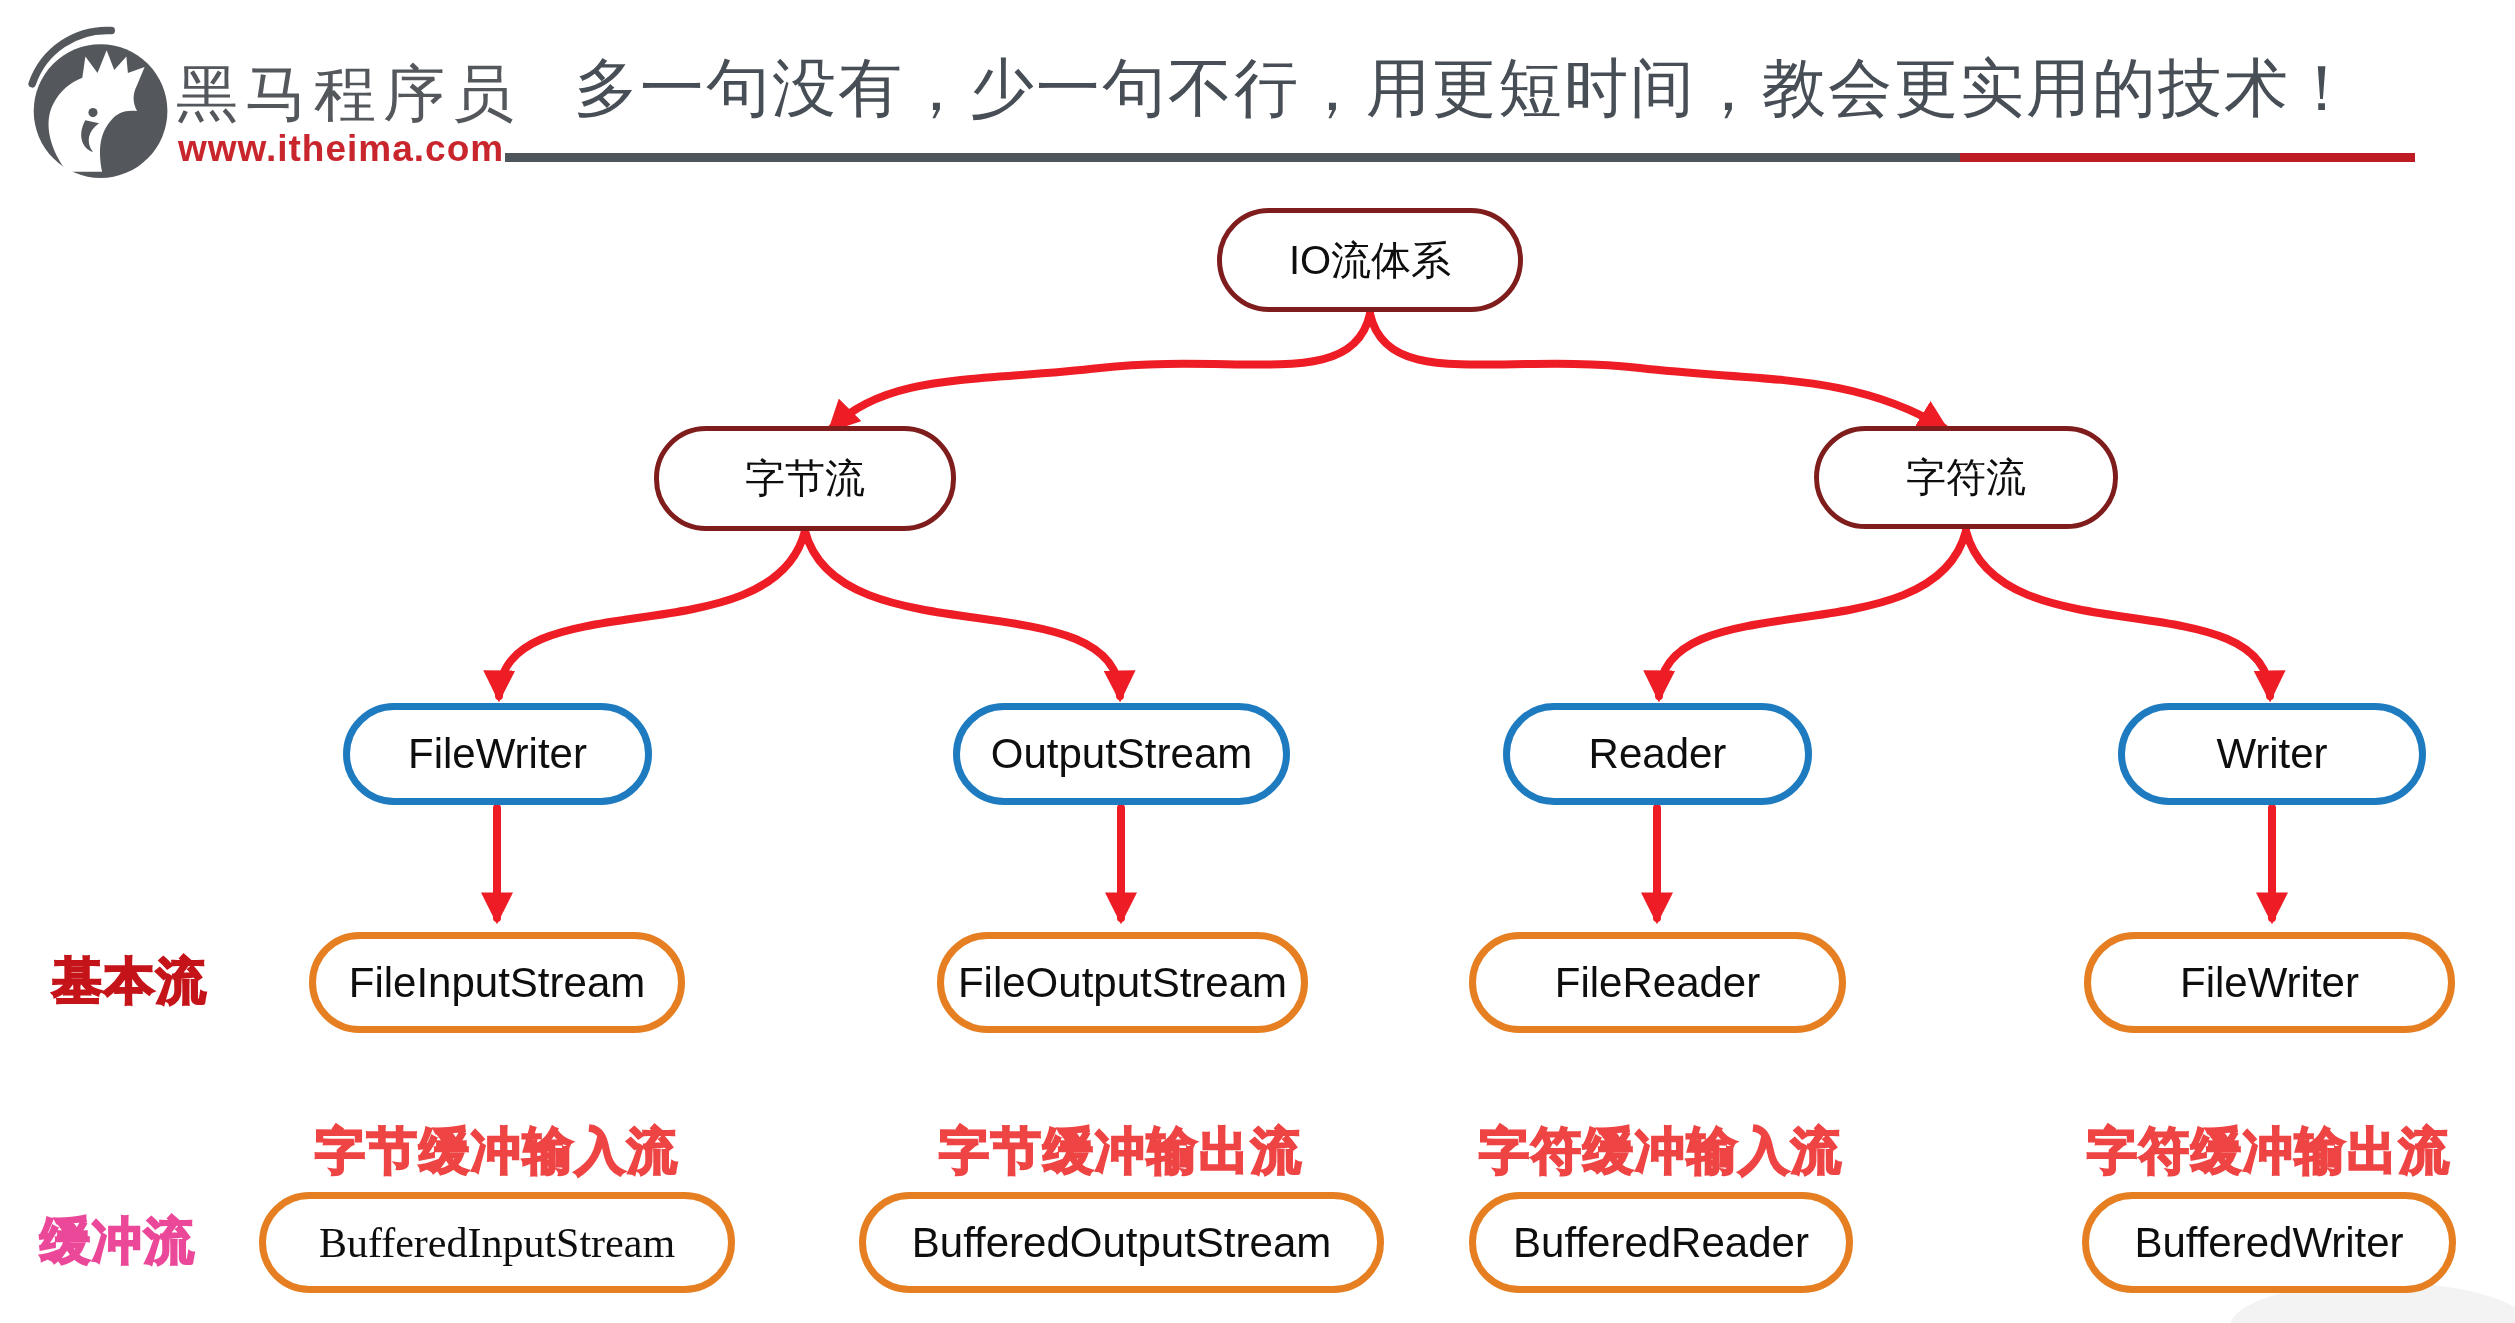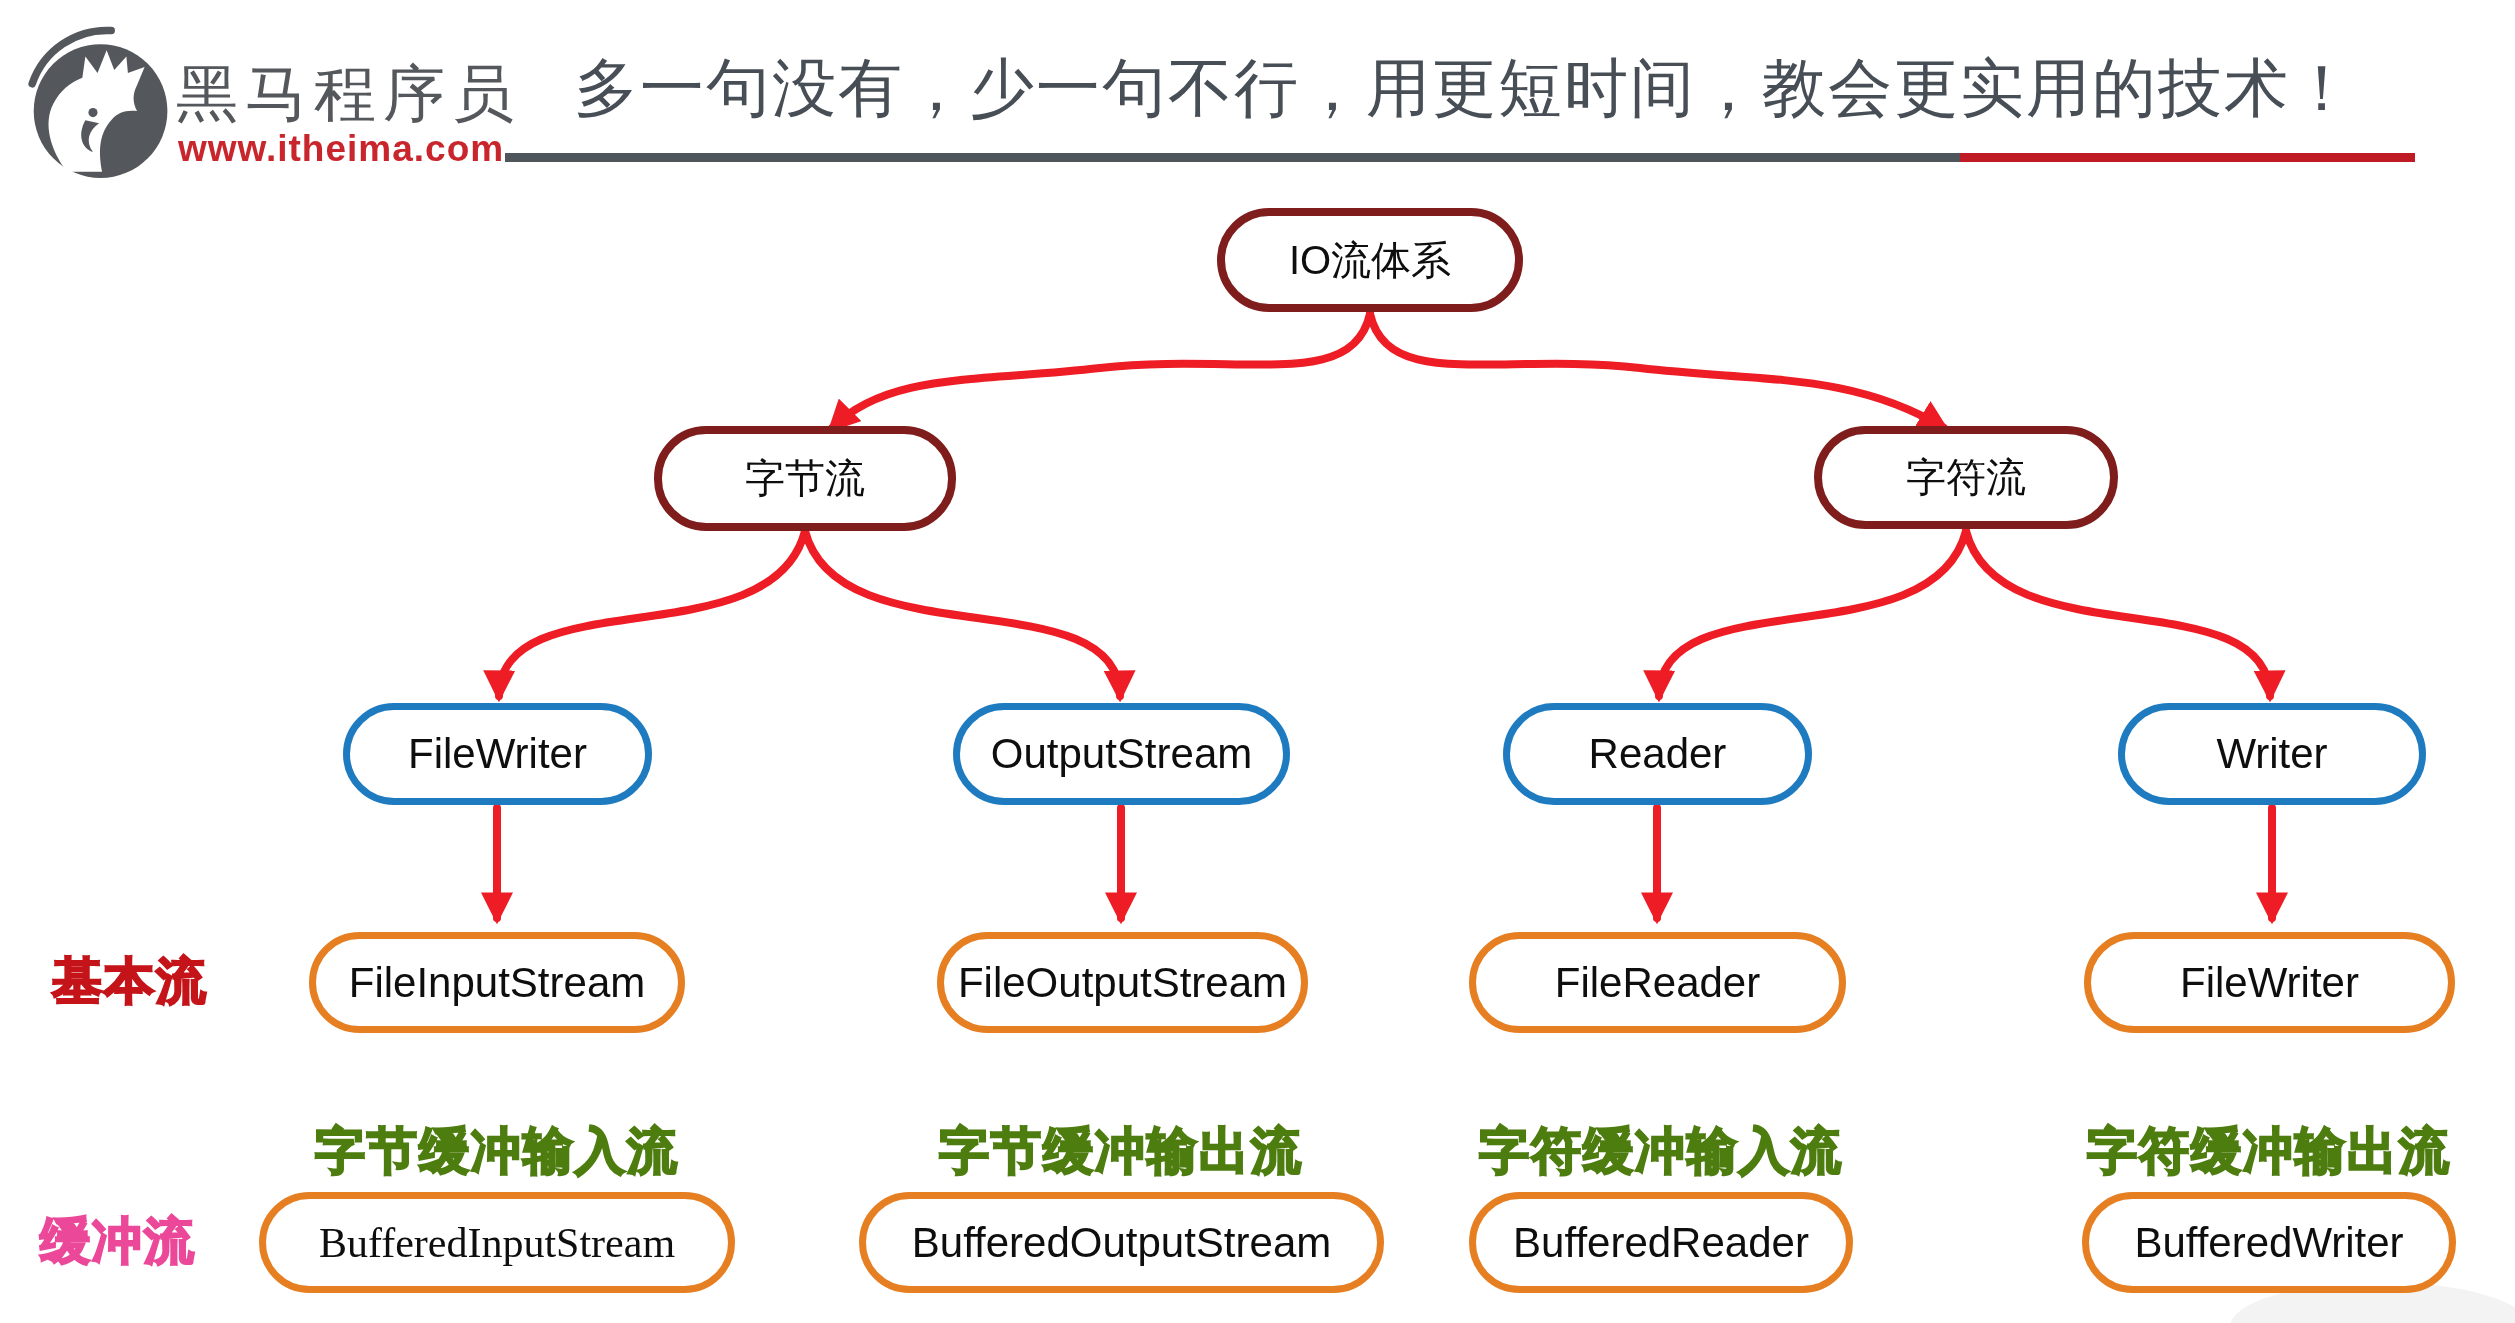--- a/index.html
+++ b/index.html
@@ -24,29 +24,29 @@
   .rule{position:absolute;top:153px;height:9px;}
   .rule.gray{left:505px;width:1455px;background:#4E565C;}
   .rule.red{left:1960px;width:455px;background:#BE1B24;}
   .logo-icon{position:absolute;left:20px;top:26px;width:152px;height:158px;}
   
   .node{
     position:absolute;box-sizing:border-box;background:#fff;border-radius:52px;
     display:flex;align-items:center;justify-content:center;
     color:#0e0e0e;white-space:nowrap;z-index:3;
   }
-  .node.red{border:8px solid #7f1d1d;font-size:40px;}
+  .node.red{border:5px solid #7f1d1d;font-size:40px;}
   .node.blue{border:7px solid #1F7BC0;font-size:42px;}
   .node.orange{border:7px solid #E67E22;font-size:42px;}
   .arrows{position:absolute;left:0;top:0;z-index:2;}
   .arrow{fill:none;stroke:#EE1C24;stroke-width:8;stroke-linecap:round;}
   
   .pop{
     position:absolute;font-weight:900;font-size:50px;letter-spacing:2px;white-space:nowrap;
-    color:#4d7c0f;-webkit-text-stroke:2.2px currentColor;z-index:3;
+    color:#ef4444;-webkit-text-stroke:2.2px currentColor;z-index:3;
   }
   .pop.caption{width:400px;text-align:center;top:1118px;}
   .pop.basic-label{left:52px;top:948px;color:#C4141A;}
   .pop.buffered-label{left:40px;top:1208px;color:#ec4899;}
   .watermark-smudge{
     position:absolute;left:2230px;top:1282px;width:300px;height:90px;border-radius:50%;
     background:#f3f3f4;z-index:1;
   }
 </style>
 </head>

